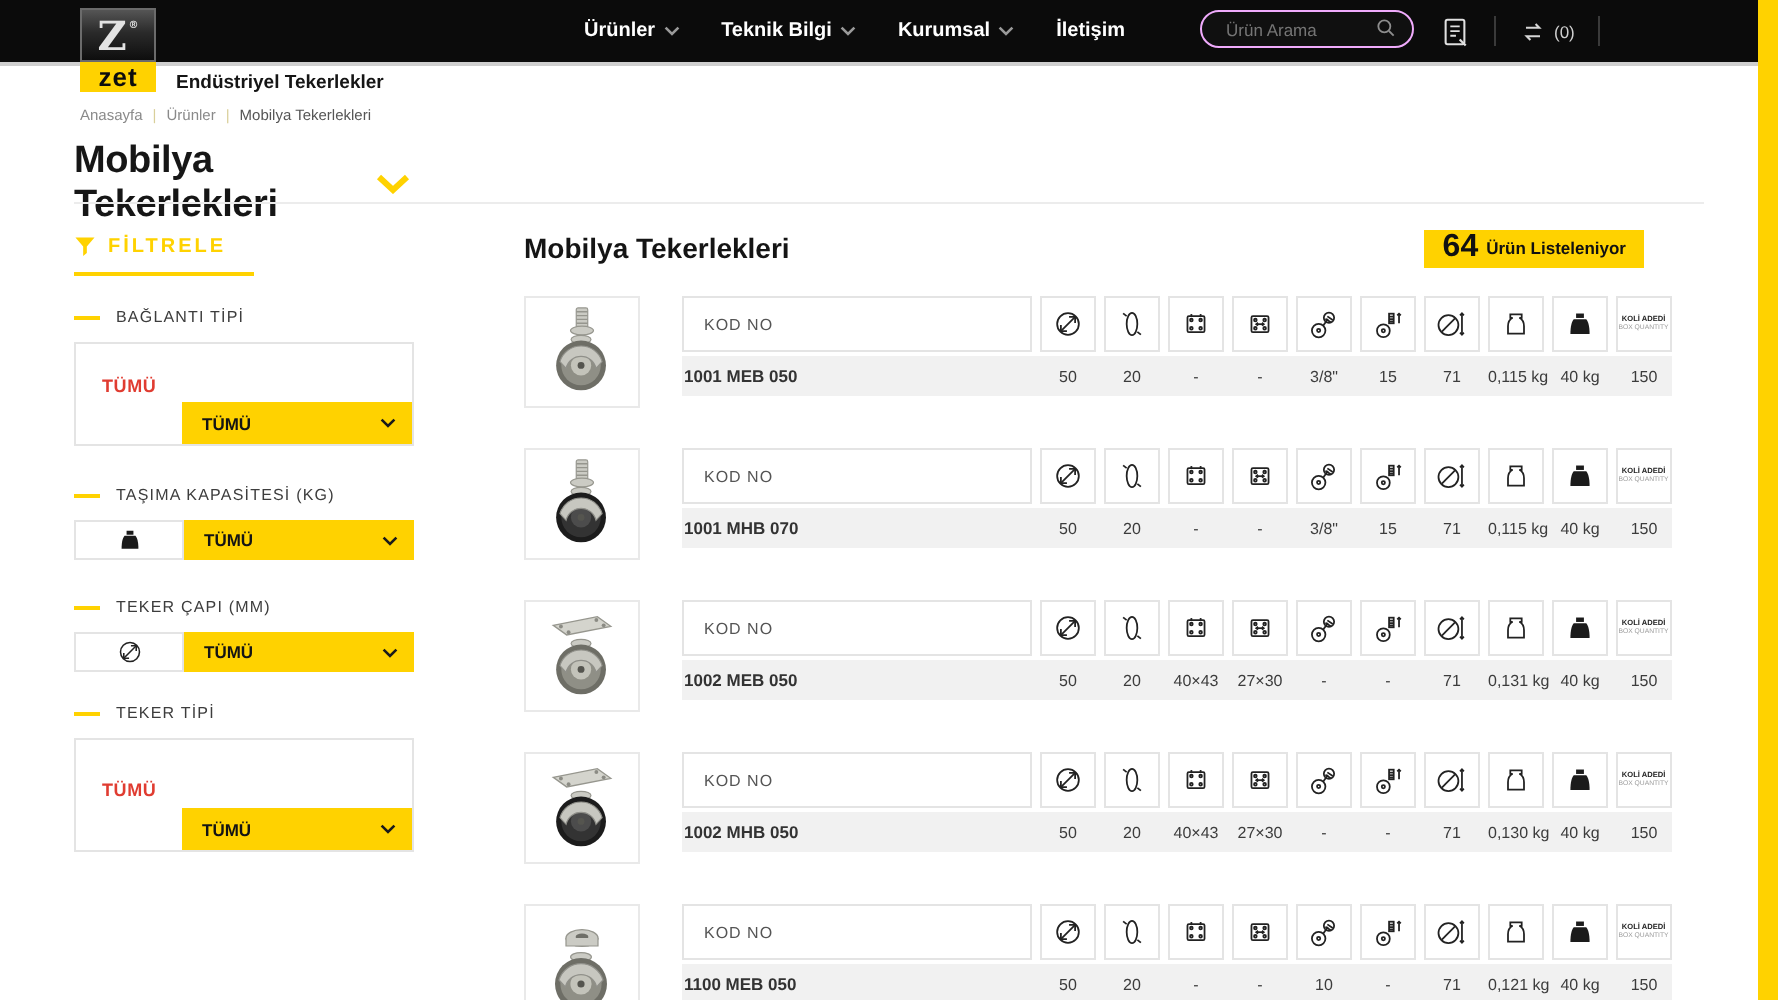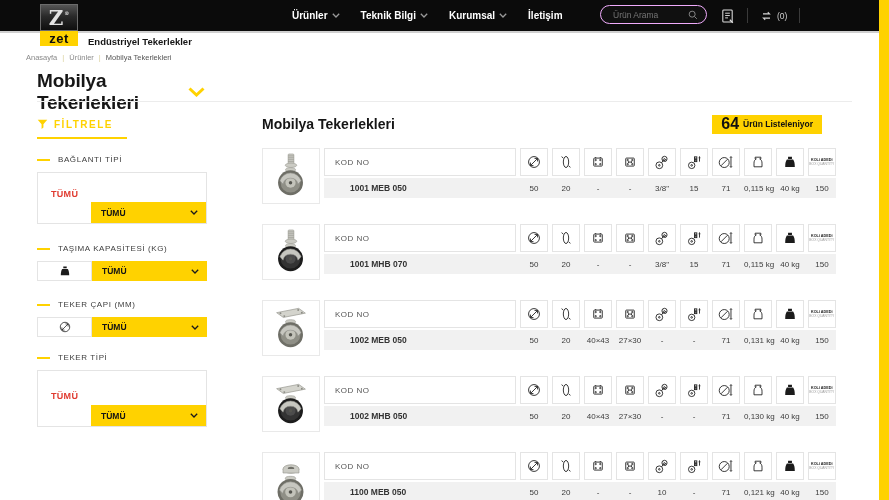--- a/index.html
+++ b/index.html
@@ -17,21 +17,21 @@
   .compare{display:flex;align-items:center;gap:4px;color:#cfcfcf;font-size:8.5px;}
 
   
   .logo{position:absolute;left:40px;top:4px;width:38px;cursor:pointer;}
   .zbox{width:38px;height:27px;background:linear-gradient(#555 0%,#2a2a2a 45%,#0e0e0e 100%);border:1px solid #6b6b6b;box-sizing:border-box;display:flex;align-items:center;justify-content:center;color:#e3e3e3;font-family:"DejaVu Serif",serif;font-weight:bold;font-size:20px;line-height:1;}
   .zbox sup{font-size:5px;margin-left:1px;margin-top:-8px;}
   .zetbox{width:38px;height:15px;background:#ffd200;display:flex;align-items:center;justify-content:center;color:#0d0d0d;font-weight:bold;font-size:13px;letter-spacing:.5px;line-height:1;}
   .tagline{position:absolute;left:88px;top:36px;font-size:9.5px;font-weight:bold;color:#151515;}
 
   
-  .crumbs{position:absolute;left:26px;top:53px;display:flex;align-items:flex-start;font-size:7.5px;color:#8a8a8a;}
+  .crumbs{position:absolute;left:40px;top:53px;display:flex;align-items:flex-start;font-size:7.5px;color:#8a8a8a;}
   .crumb{cursor:pointer;}
   .crumb.last{color:#555;}
   .crumb-sep{color:#d9cf9a;margin:0 5px;}
   .ptitle-row{position:absolute;left:37px;top:70px;width:168px;display:flex;align-items:center;justify-content:space-between;}
   .ptitle{font-size:19px;font-weight:bold;color:#161616;letter-spacing:-.2px;}
   .title-divider{position:absolute;left:37px;top:101px;width:815px;height:1px;background:#ececec;}
 
   
   .sidebar{position:absolute;left:37px;top:116px;width:170px;}
   .ftitle{display:inline-flex;align-items:center;gap:6px;color:#ffd200;font-size:10px;font-weight:bold;letter-spacing:1.5px;padding:0 14px 7px 0;border-bottom:2px solid #ffd200;}
@@ -44,28 +44,28 @@
   .ficonbox{width:55px;height:20px;border:1px solid #e4e4e4;box-sizing:border-box;background:#fff;display:flex;align-items:center;justify-content:center;flex:none;}
   .ficon-row .fdrop{position:static;width:115px;height:20px;flex:none;}
 
   
   .main{position:absolute;left:262px;top:110px;width:574px;}
   .mhead{height:28px;display:flex;align-items:center;justify-content:space-between;padding-right:14px;}
   .mheading{font-size:14px;font-weight:800;color:#151515;}
   .badge{height:19px;background:#ffd200;display:flex;align-items:center;gap:4px;padding:0 9px;font-size:8.5px;font-weight:bold;color:#111;}
   .badge .num{font-size:16px;font-weight:800;}
   .products{margin-top:10px;}
-  .group{display:flex;gap:4px;margin-bottom:20px;}
+  .group{display:flex;gap:21px;margin-bottom:20px;}
   .imgbox{width:58px;border:1px solid #e9e9e9;box-sizing:border-box;background:#fff;display:flex;align-items:center;justify-content:center;flex:none;cursor:pointer;}
   .gtable{flex:1;min-width:0;}
   .ghead{display:grid;grid-template-columns:1fr repeat(10,28px);column-gap:4px;height:28px;}
   .gcell{border:1px solid #e4e4e4;box-sizing:border-box;background:#fff;display:flex;align-items:center;justify-content:center;overflow:hidden;}
   .gcell-kod{justify-content:flex-start;padding-left:10px;font-size:8px;color:#555;letter-spacing:.5px;}
   .grow{display:grid;grid-template-columns:1fr repeat(10,28px);column-gap:4px;height:20px;margin-top:2px;background:#f1f1f1;align-items:center;cursor:pointer;}
-  .rcode{padding-left:26px;font-size:8.5px;font-weight:600;color:#333;white-space:nowrap;}
+  .rcode{padding-left:1px;font-size:8.5px;font-weight:600;color:#333;white-space:nowrap;}
   .rval{font-size:8px;color:#3c3c3c;text-align:center;white-space:nowrap;}
   .tiny-label{display:flex;flex-direction:column;align-items:center;line-height:1.25;transform:scale(.42);white-space:nowrap;}
   .tiny-label .l1{font-size:9px;font-weight:bold;color:#222;}
   .tiny-label .l2{font-size:8px;color:#9c9c9c;}
 
   .ystrip{position:absolute;right:0;top:0;width:10px;height:500px;background:#ffd200;z-index:60;}
 </style>
 </head>
 <body>
 

